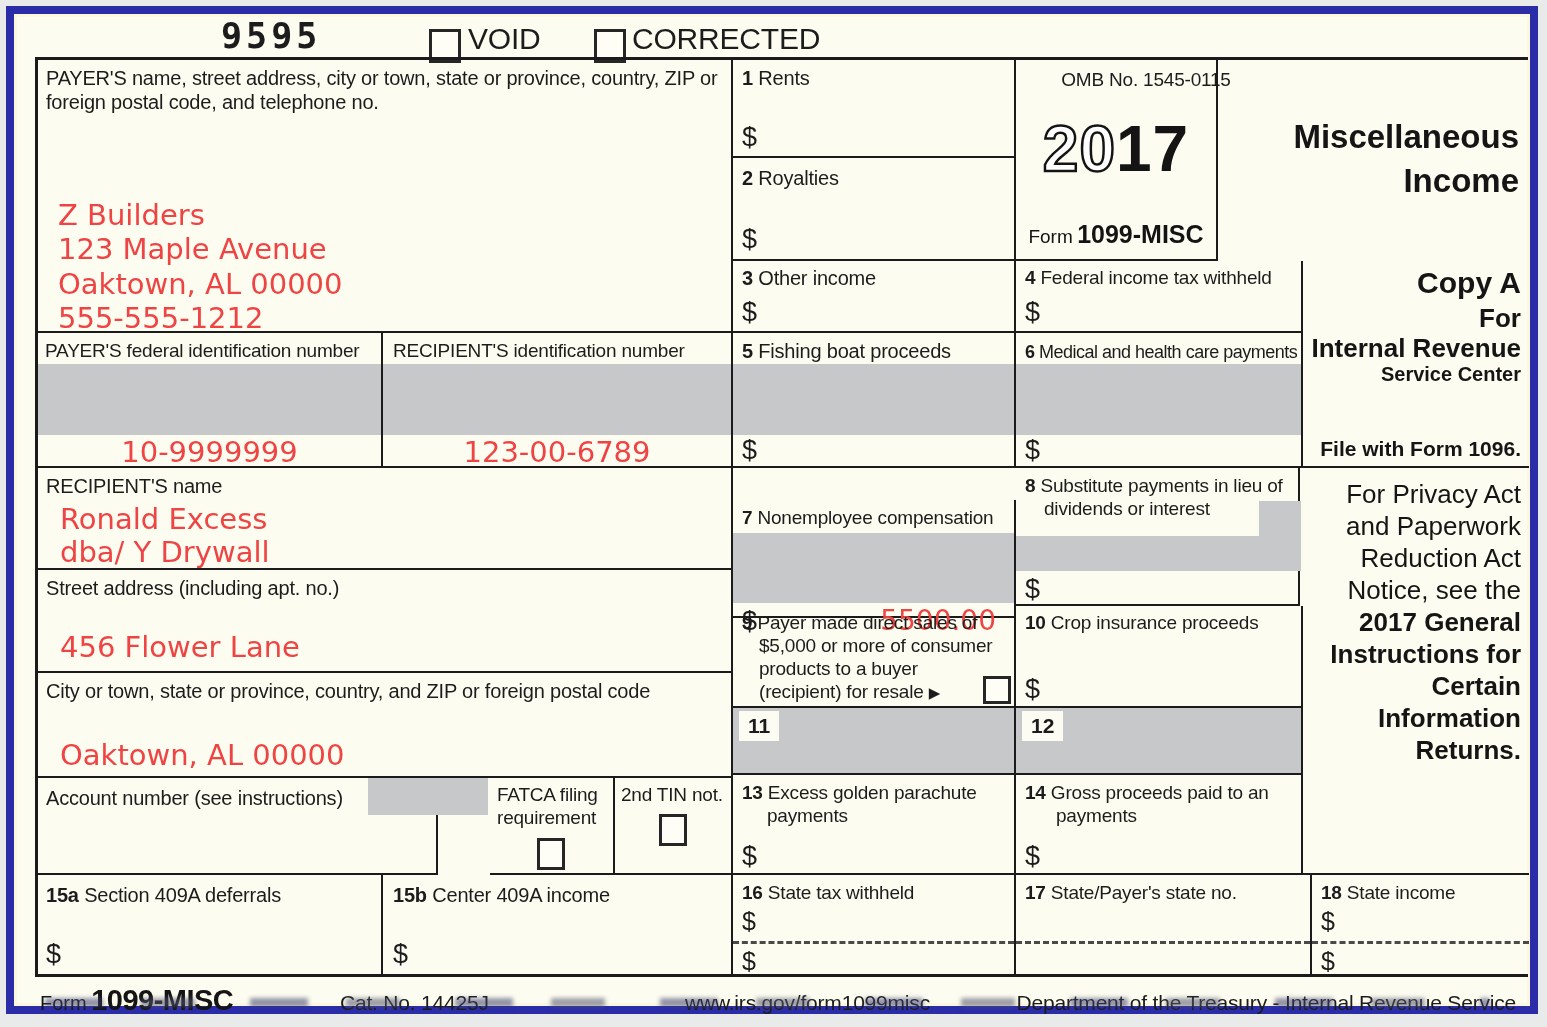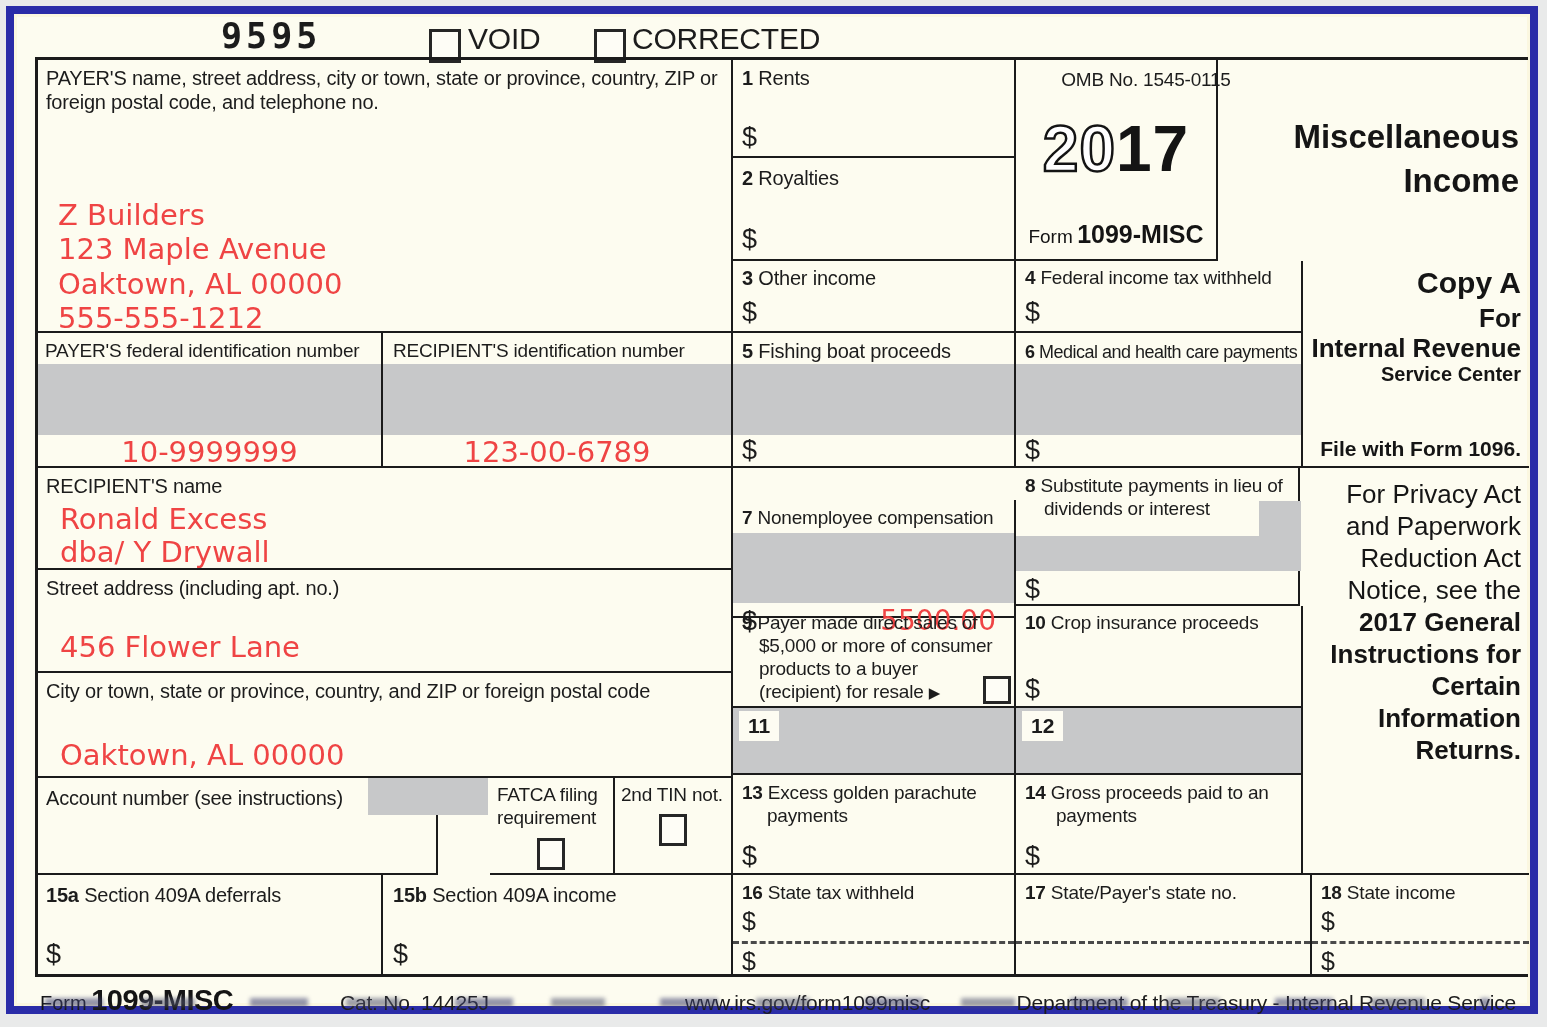--- a/index.html
+++ b/index.html
@@ -89,21 +89,21 @@
    <div class="cell br bb" style="left:577px;top:718px;width:118px;height:97px;">
      <div class="lbl s19" style="left:6px;top:5px;">2nd TIN not.</div>
      <div class="cbx" style="left:44px;top:36px;width:22px;height:26px;"></div>
    </div>
 
    <div class="cell br" style="left:0;top:815px;width:345px;height:99px;">
      <div class="lbl" style="left:8px;top:8px;"><b>15a</b> <span>Section 409A deferrals</span></div>
      <div class="dollar" style="left:8px;top:64px;">$</div>
    </div>
    <div class="cell br" style="left:345px;top:815px;width:350px;height:99px;">
-     <div class="lbl" style="left:10px;top:8px;"><b>15b</b> <span>Section 409A income</span></div>
+     <div class="lbl" style="left:10px;top:8px;"><b>15b</b> <span>Center 409A income</span></div>
      <div class="dollar" style="left:10px;top:64px;">$</div>
    </div>
 
    <div class="cell br bb" style="left:695px;top:0;width:283px;height:98px;">
      <div class="lbl" style="left:9px;top:6px;"><b>1</b> <span>Rents</span></div>
      <div class="dollar" style="left:9px;top:62px;">$</div>
    </div>
    <div class="cell br bb" style="left:695px;top:98px;width:283px;height:103px;">
      <div class="lbl" style="left:9px;top:8px;"><b>2</b> <span>Royalties</span></div>
      <div class="dollar" style="left:9px;top:66px;">$</div>

